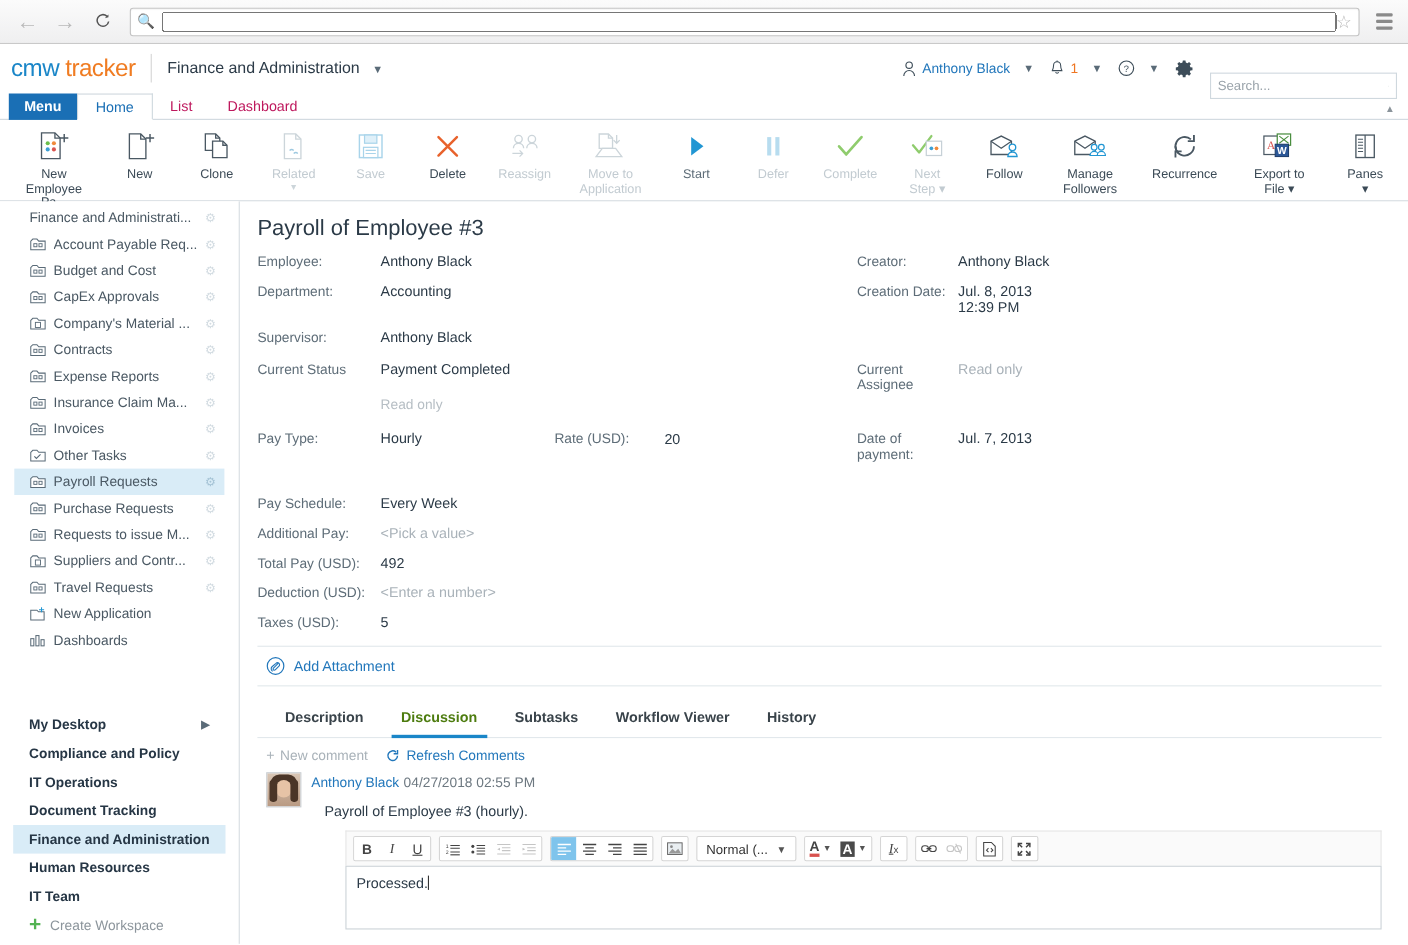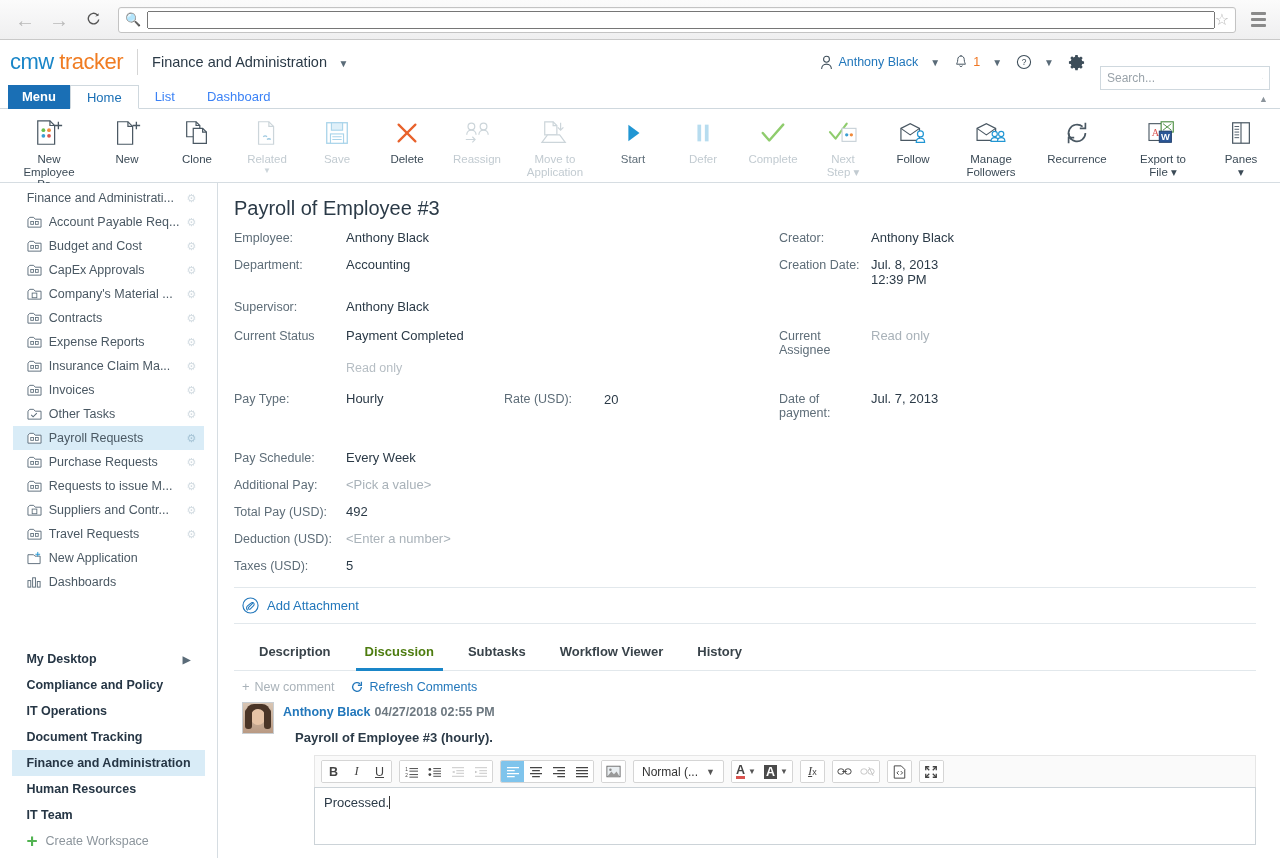--- a/index.html
+++ b/index.html
@@ -66,21 +66,21 @@
   .search-box input::placeholder { color:#9aa3aa; }
 
   
   .ribbon-tabs {
     height: 25px; display: flex; align-items: flex-end;
     border-bottom: 1px solid #cfd8de; padding-left: 8px;
     position: relative;
   }
   .rtab {
     height: 24px; line-height: 24px; padding: 0 16px;
-    font-size: 13px; color: #3b82f6;
+    font-size: 13px; color: #be185d;
     position: relative; top: 1px;
   }
   .rtab.menu { background: #1a6fb5; color: #fff; font-weight: bold; padding: 0 14px; }
   .rtab.active {
     background: #fff; color: #1a6fb5;
     border: 1px solid #cfd8de; border-bottom: 1px solid #fff;
   }
   .collapse-ribbon {
     position:absolute; right: 12px; bottom: 4px;
     color:#8b949b; font-size: 9px;
@@ -185,21 +185,21 @@
   .comment { display:flex; gap:9px; padding: 4px 0 0 8px; }
   .avatar {
     width: 32px; height: 32px; flex:none; border:1px solid #c9ced2; overflow:hidden;
     background: linear-gradient(#d9c6b4, #b99a83);
     position:relative;
   }
   .avatar .hair { position:absolute; left:3px; right:3px; top:1px; height:16px; background:#4a3527; border-radius: 8px 8px 0 0;}
   .avatar .face { position:absolute; left:8px; right:8px; top:6px; height:16px; background:#e6c3a6; border-radius: 7px;}
   .avatar .hair2 { position:absolute; left:2px; top:6px; width:7px; height:20px; background:#4a3527; border-radius:3px;}
   .avatar .hair3 { position:absolute; right:2px; top:6px; width:7px; height:20px; background:#4a3527; border-radius:3px;}
-  .comment-body { flex:1;font-weight:bold; }
+  .comment-body { flex:1; }
   .c-author { color:#2277bb; font-size:12.5px; }
   .c-date { color:#6d7880; font-size:12.5px; margin-left:4px; }
   .c-text { font-size:13px; color:#2b3a47; margin-top: 10px; margin-left: 12px;}
 
   
   .editor-wrap { margin-top: 10px; padding-left: 80px; }
   .ed-toolbar {
     display:flex; align-items:center; gap:7px; flex-wrap:nowrap;
     background:#fafafa; padding: 4px 6px; border:1px solid #e6e6e6;
     border-bottom:none;

